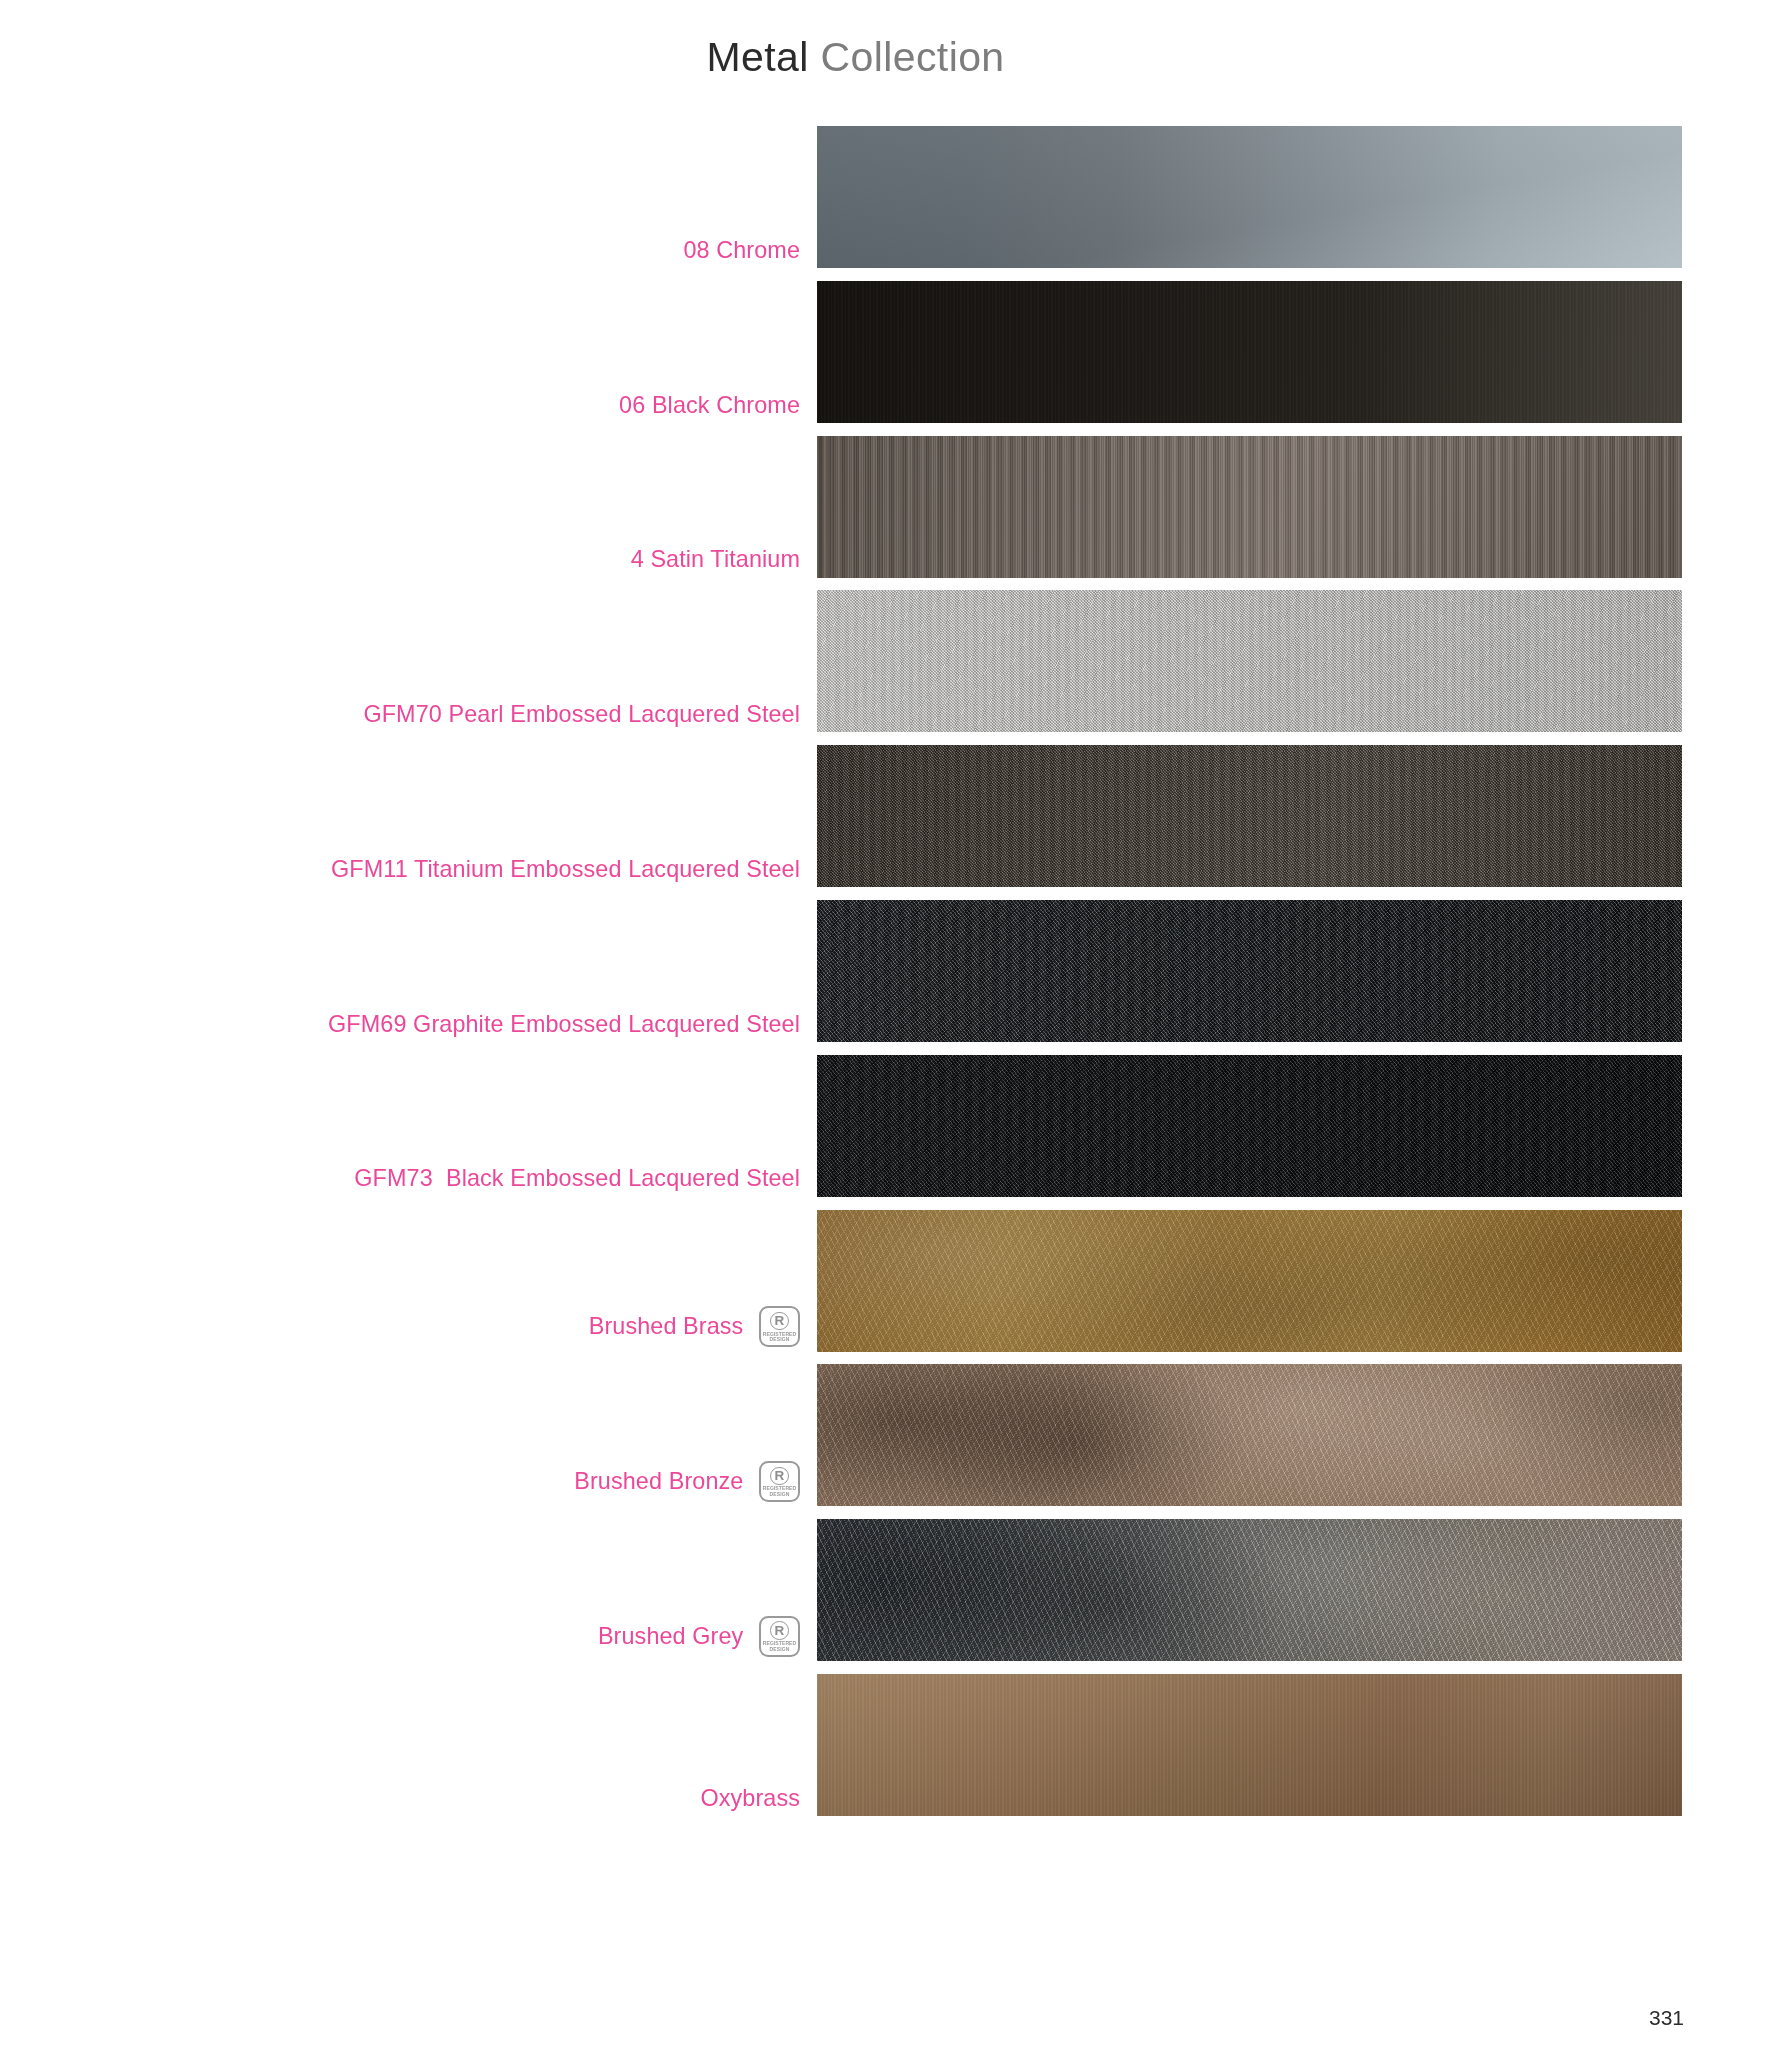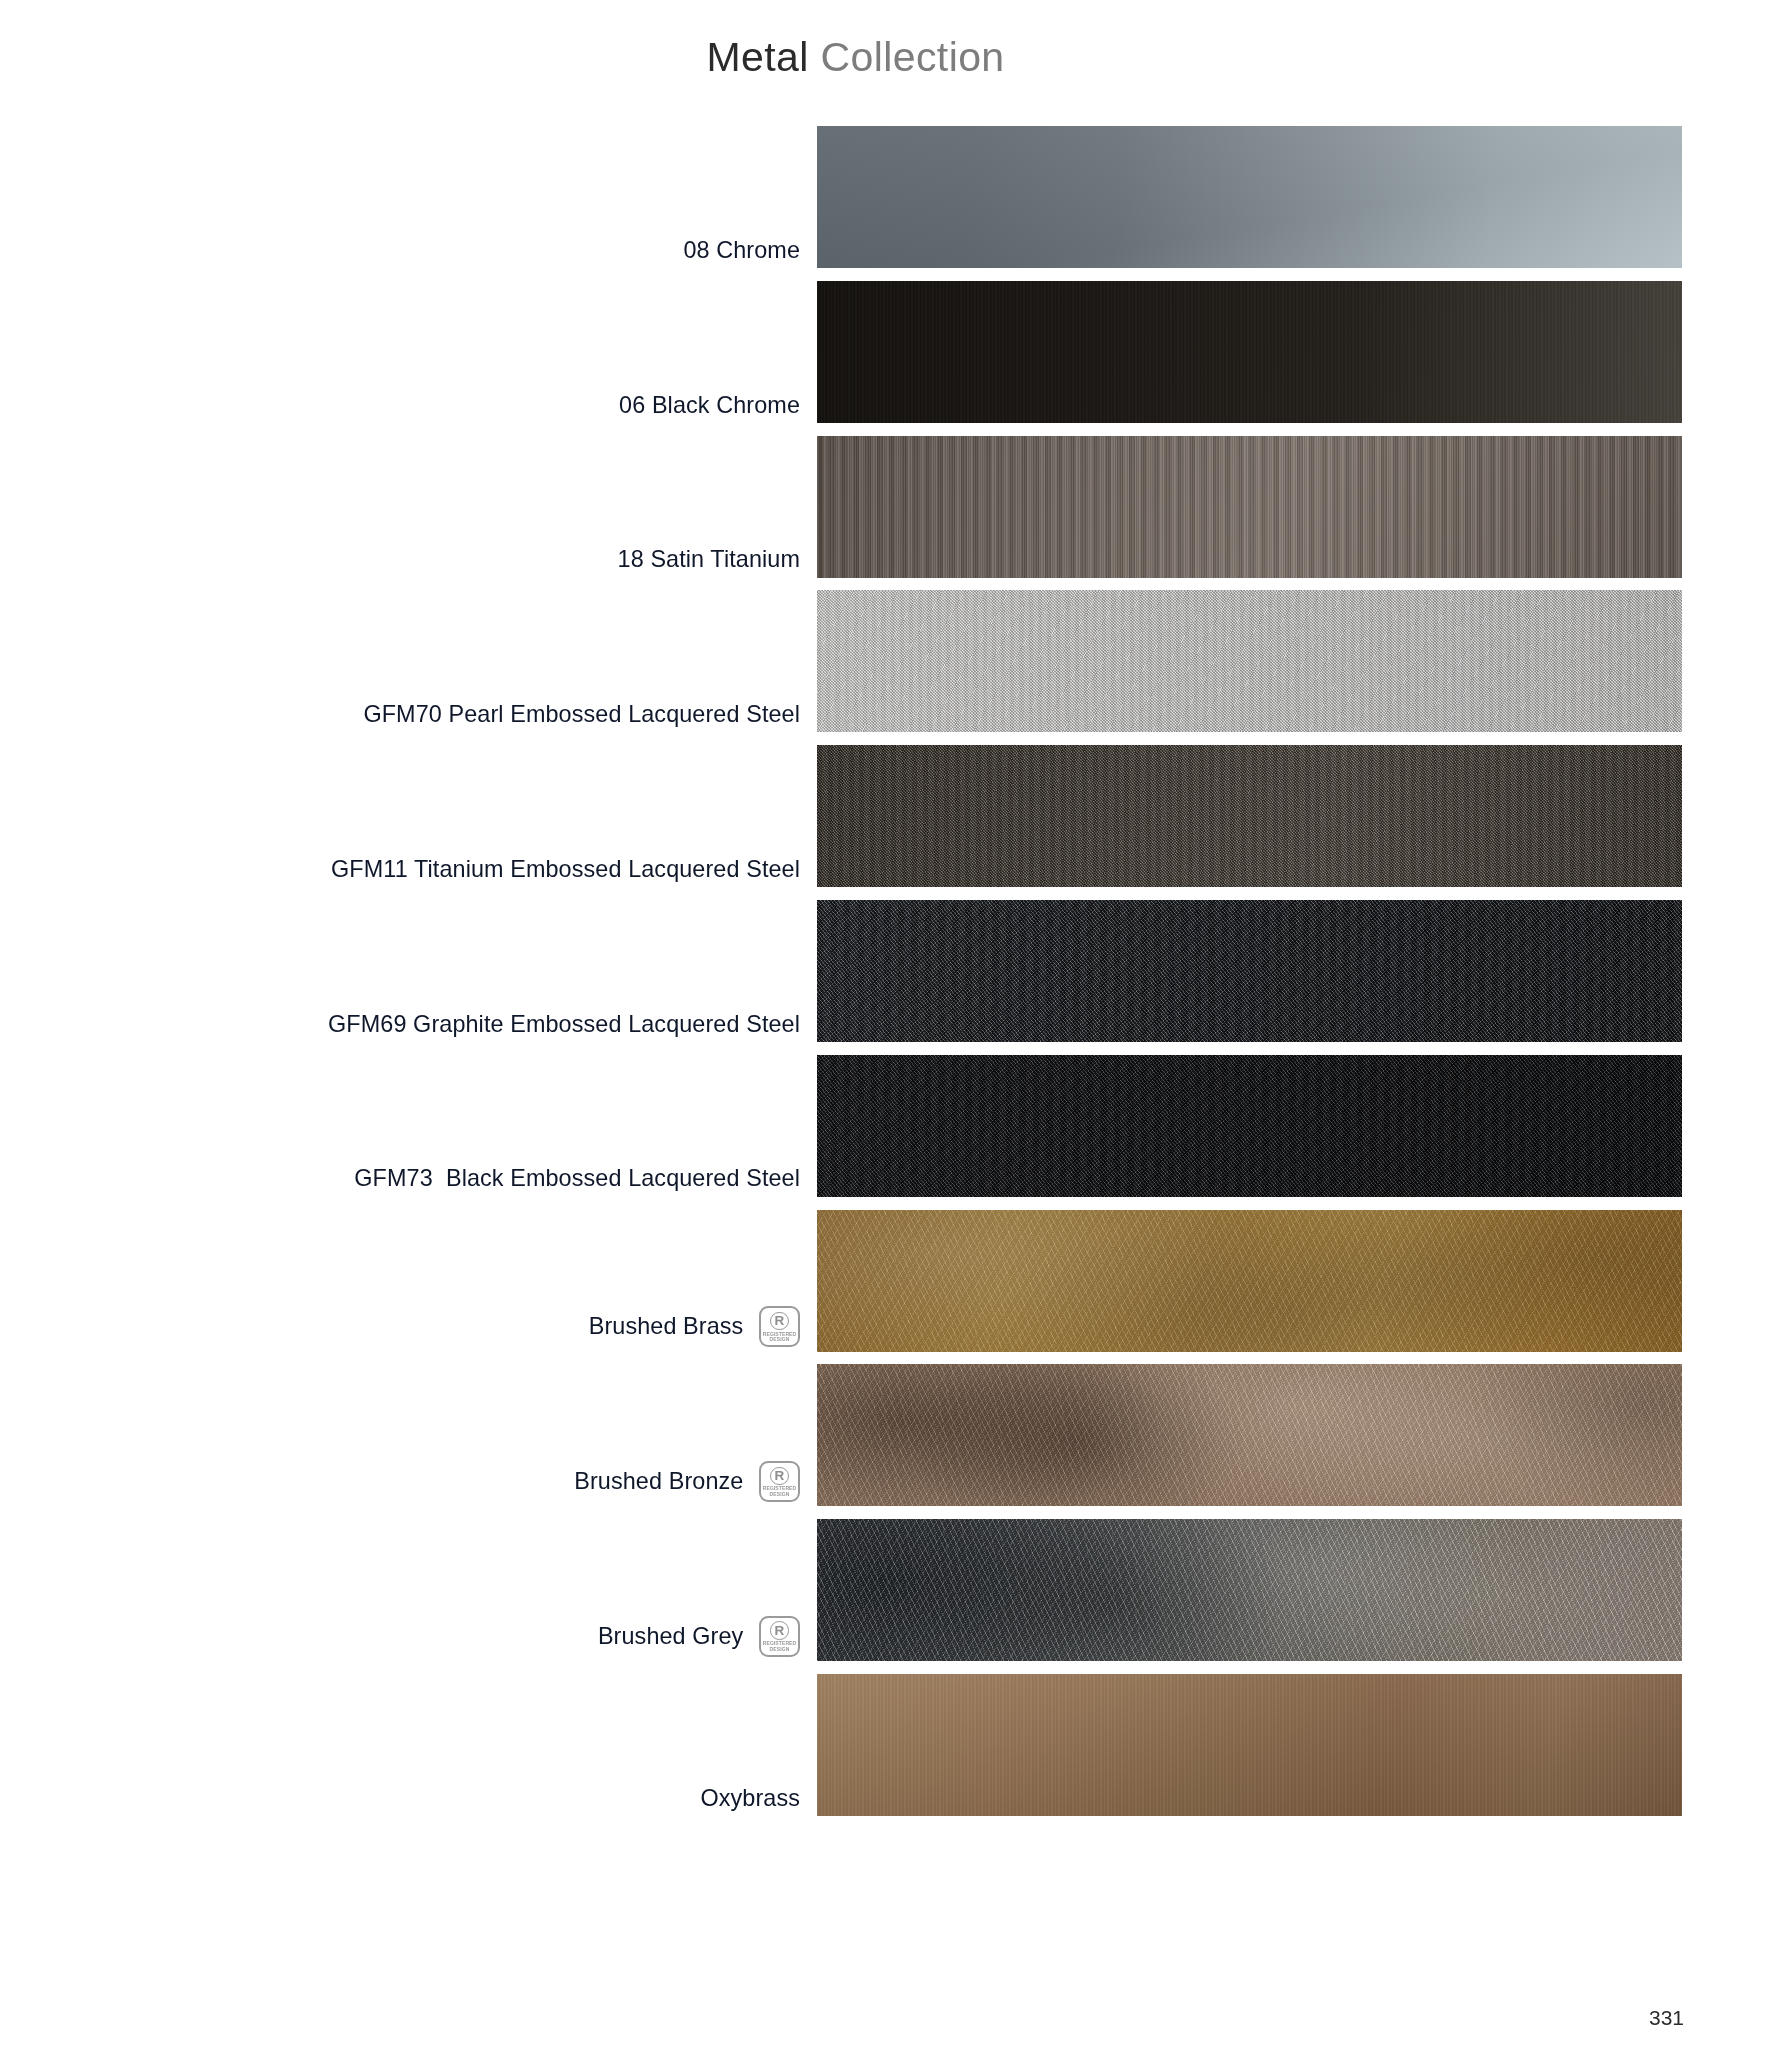--- a/index.html
+++ b/index.html
@@ -47,21 +47,21 @@
     position: absolute;
     right: 971px;      
     bottom: 4.3px;
     display: flex;
     align-items: center;
     justify-content: flex-end;
     white-space: nowrap;
   }
   .swatch-label {
     font-size: 23.4px;
-    color: #0f172a;
+    color: #ec4899;
     letter-spacing: 0.1px;
     white-space: pre;
   }
 
   
   .rd-badge {
     margin-left: 15.6px;
     width: 41px;
     height: 41px;
     border: 2.1px solid #9a9a9a;
@@ -294,21 +294,21 @@
       <div class="swatch-label-wrap">
         <span class="swatch-label">06 Black Chrome</span>
       </div>
       <div class="swatch-tile" style="background: rgb(36, 32, 27);">
         <div class="base tex-blackchrome"></div>
         <div class="base tex-blackchrome-b"></div>
       </div>
     </div>
     <div class="swatch-row">
       <div class="swatch-label-wrap">
-        <span class="swatch-label">18 Satin Titanium</span>
+        <span class="swatch-label">4 Satin Titanium</span>
       </div>
       <div class="swatch-tile" style="background: rgb(109, 97, 88);">
         <div class="base tex-satin"></div>
         <div class="base tex-satin-g"></div>
       </div>
     </div>
     <div class="swatch-row">
       <div class="swatch-label-wrap">
         <span class="swatch-label">GFM70 Pearl Embossed Lacquered Steel</span>
       </div>

